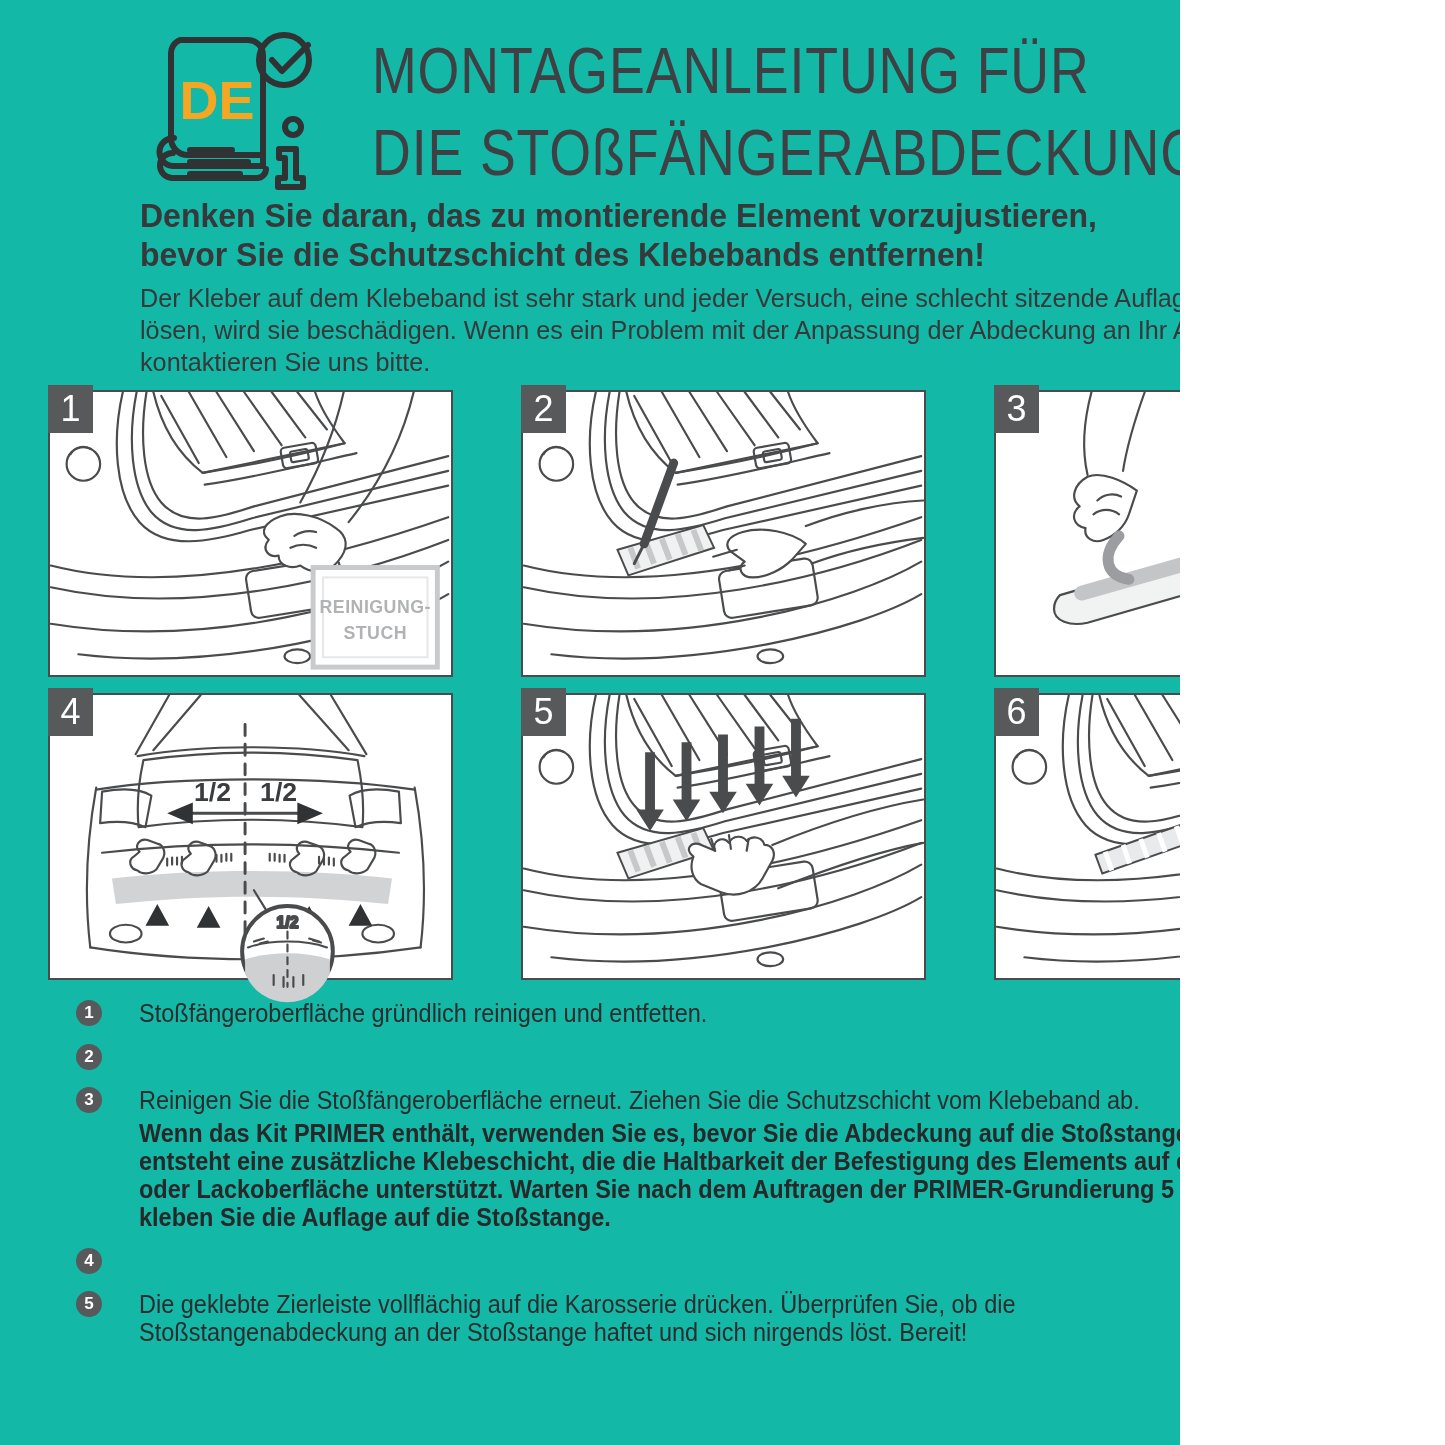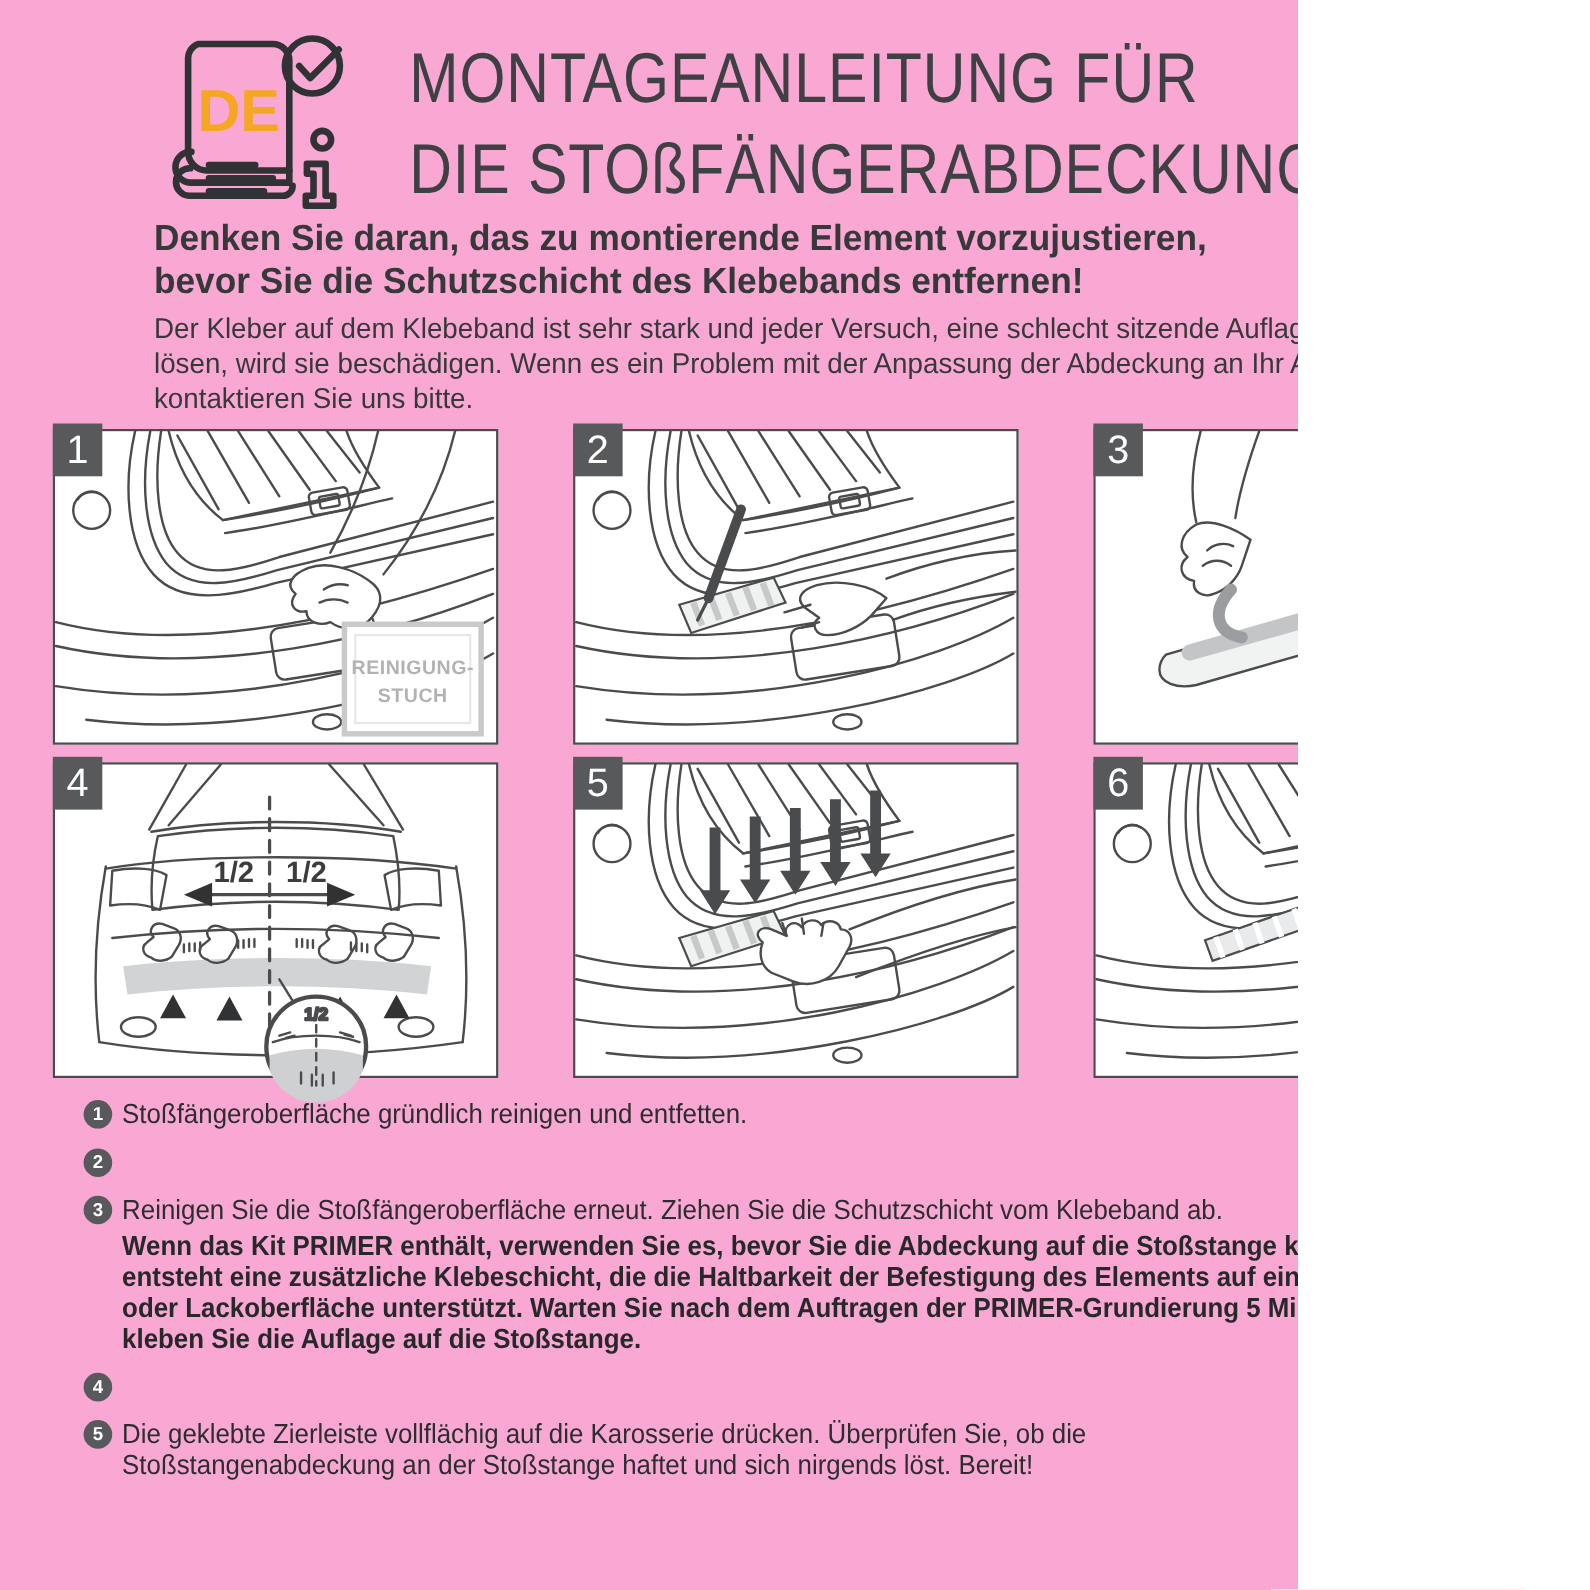--- a/index.html
+++ b/index.html
@@ -1,16 +1,16 @@
 <!DOCTYPE html>
 <html><head>
 <meta charset="utf-8">
 <style>
   html,body{margin:0;padding:0;background:#ffffff;}
-  #page{position:relative;width:1180px;height:1445px;background:#f9a8d4;overflow:hidden;
+  #page{position:relative;width:1180px;height:1445px;background:#14b8a6;overflow:hidden;
         font-family:"Liberation Sans",sans-serif;color:#2e3032;}
   .lines{white-space:pre;}
 
   
   #brand-icon{position:absolute;left:128px;top:24px;}
   #page-title{position:absolute;left:372px;top:30px;font-size:64px;line-height:82px;
               font-weight:500;letter-spacing:1px;color:#3e4043;
               transform:scaleX(0.84);transform-origin:left top;}
   #warning{position:absolute;left:140px;top:196px;font-size:33px;line-height:39px;
            font-weight:700;color:#36383a;transform:scaleX(0.97);transform-origin:left top;}
@@ -28,21 +28,21 @@
   .ready-box{position:absolute;right:-2px;bottom:-2px;width:112px;height:56px;background:#ffffff;
              border:2px solid #4a4b4d;display:flex;align-items:center;justify-content:center;
              color:#f5a623;font-size:31px;font-weight:700;z-index:2;}
 
   
   #steps{position:absolute;left:76px;top:999px;width:1345px;}
   .step{display:flex;align-items:flex-start;margin-bottom:16px;}
   .step-badge{flex:0 0 26px;width:26px;height:26px;border-radius:50%;background:#58595b;
               color:#fff;font-size:17px;font-weight:700;display:flex;align-items:center;
               justify-content:center;margin-top:1px;}
-  .step-body{margin-left:9px;}
+  .step-body{margin-left:37px;}
   .step-text{font-size:25px;line-height:28px;color:#2b2d2f;white-space:pre;
              transform:scaleX(0.94);transform-origin:left top;}
   .step-bold{font-weight:700;color:#26282a;margin-top:5px;}
 
   
   .art{stroke:#4a4b4d;stroke-width:2.2;fill:none;stroke-linecap:round;stroke-linejoin:round;}
   .svg-label{font-family:"Liberation Sans",sans-serif;}
   #defs-holder{position:absolute;width:0;height:0;overflow:hidden;}
 </style>
 </head>

